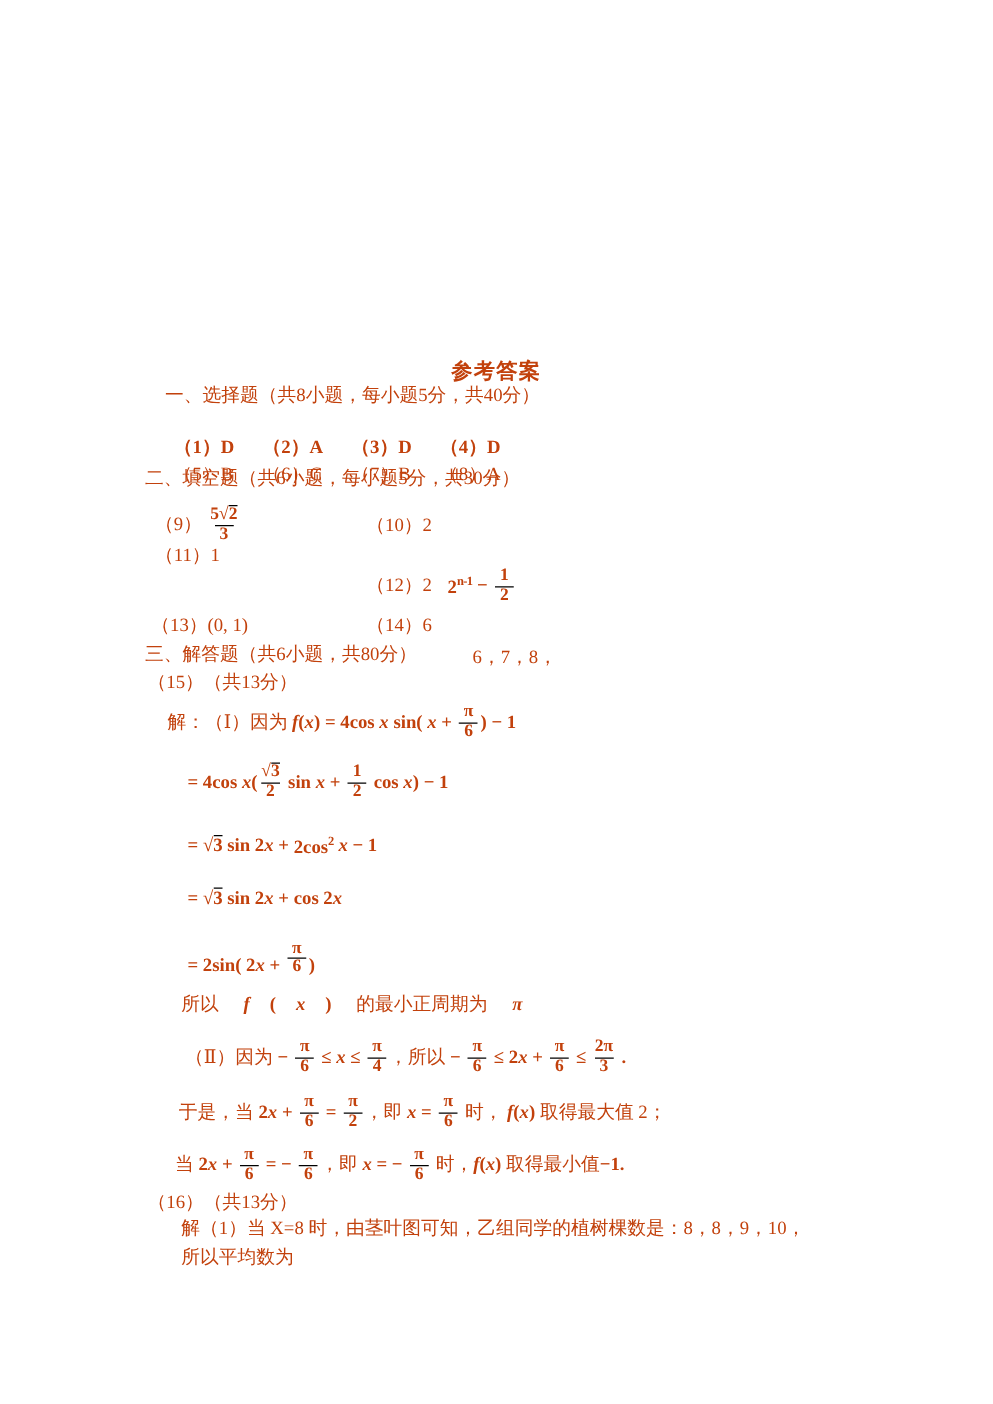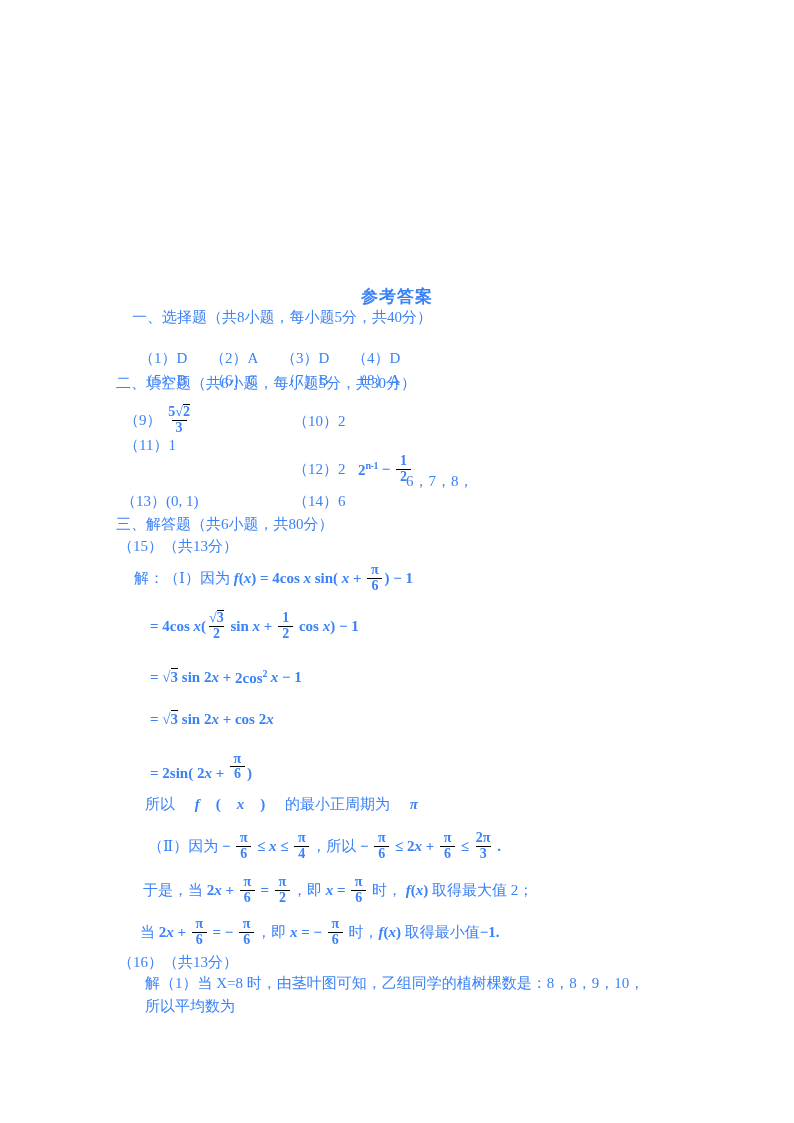--- a/index.html
+++ b/index.html
@@ -1,21 +1,21 @@
 <!DOCTYPE html>
 <html><head>
 <meta charset="utf-8">
 <style>
   html,body{margin:0;padding:0;background:#ffffff;}
   .page{
     position:relative;
     width:794px;height:1123px;
     background:#ffffff;
     font-family:"Liberation Serif","DejaVu Serif",serif;
-    color:#3b82f6;
+    color:#c2410c;
     overflow:hidden;
   }
   .line{position:absolute;font-size:15px;white-space:pre;line-height:1.25;}
   .title{font-weight:bold;font-size:17px;letter-spacing:1px;}
   .eqline{position:absolute;display:flex;align-items:center;font-size:15px;line-height:1.2;}
   .eqline span{white-space:pre;}
   .cjk{font-weight:400;}
   .m{font-weight:700;font-family:"Liberation Serif","DejaVu Serif",serif;}
   .mi{font-weight:700;font-style:italic;font-family:"Liberation Serif","DejaVu Serif",serif;}
   .frac{display:inline-flex;flex-direction:column;align-items:center;
@@ -30,21 +30,21 @@
 </style>
 </head>
 <body>
 
 <div class="page">
 
   <div class="line title" style="left:0;top:286px;width:794px;text-align:center;">参考答案</div>
 
   <div class="line" style="left:132px;top:308px;">一、选择题（共8小题，每小题5分，共40分）</div>
 
-  <div class="line" style="left:124px;top:330px;">
+  <div class="line" style="left:124px;top:330px;font-weight:bold;">
     <span class="choice">（1）D</span><span class="choice">（2）A</span><span class="choice">（3）D</span><span class="choice">（4）D</span>
   </div>
 
   <div class="line" style="left:124px;top:352px;">
     <span class="choice">（5）B</span><span class="choice">（6）C</span><span class="choice">（7）B</span><span class="choice">（8）A</span>
   </div>
 
   <div class="line" style="left:116px;top:374px;">二、填空题（共6小题，每小题5分，共30分）</div>
 
   <div class="eqline" style="left:124px;top:396px;height:48px;">
@@ -61,21 +61,21 @@
   <div class="eqline" style="left:358px;top:445px;height:48px;">
       <span class="m">2<span class="msup">n-1</span></span>
       <span class="m"> − </span>
       <span class="frac"><span class="num"><span>1</span></span><span class="den">2</span></span>
     </div>
 
   <div class="line" style="left:121px;top:492px;">（13）(0, 1)</div>
 
   <div class="line" style="left:293px;top:492px;">（14）6</div>
 
-  <div class="line" style="left:378px;top:472px;margin-left:28px;">6，7，8，</div>
+  <div class="line" style="left:378px;top:517px;">6，7，8，</div>
 
   <div class="line" style="left:116px;top:515px;">三、解答题（共6小题，共80分）</div>
 
   <div class="line" style="left:118px;top:537px;">（15）（共13分）</div>
 
   <div class="eqline" style="left:134px;top:556px;height:44px;text-align:center;">
       <span class="cjk">解：（Ⅰ）因为 </span>
       <span class="mi">f</span>
       <span class="m">(</span>
       <span class="mi">x</span>

